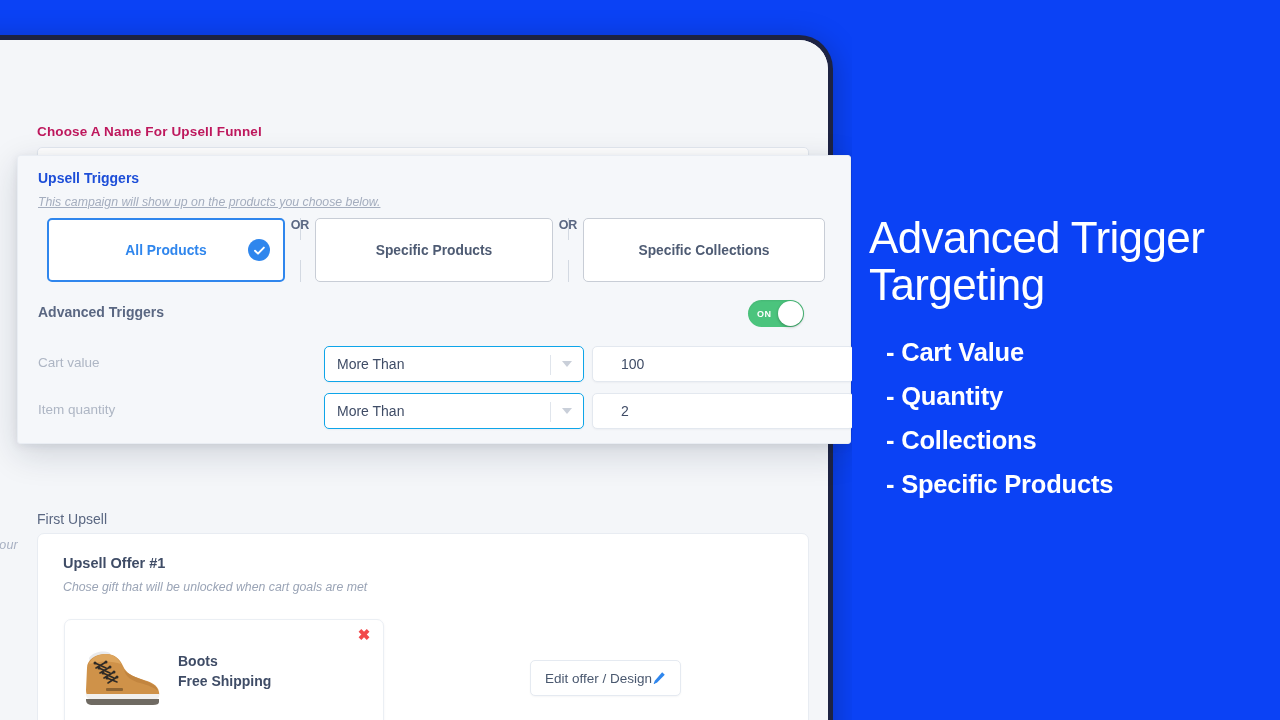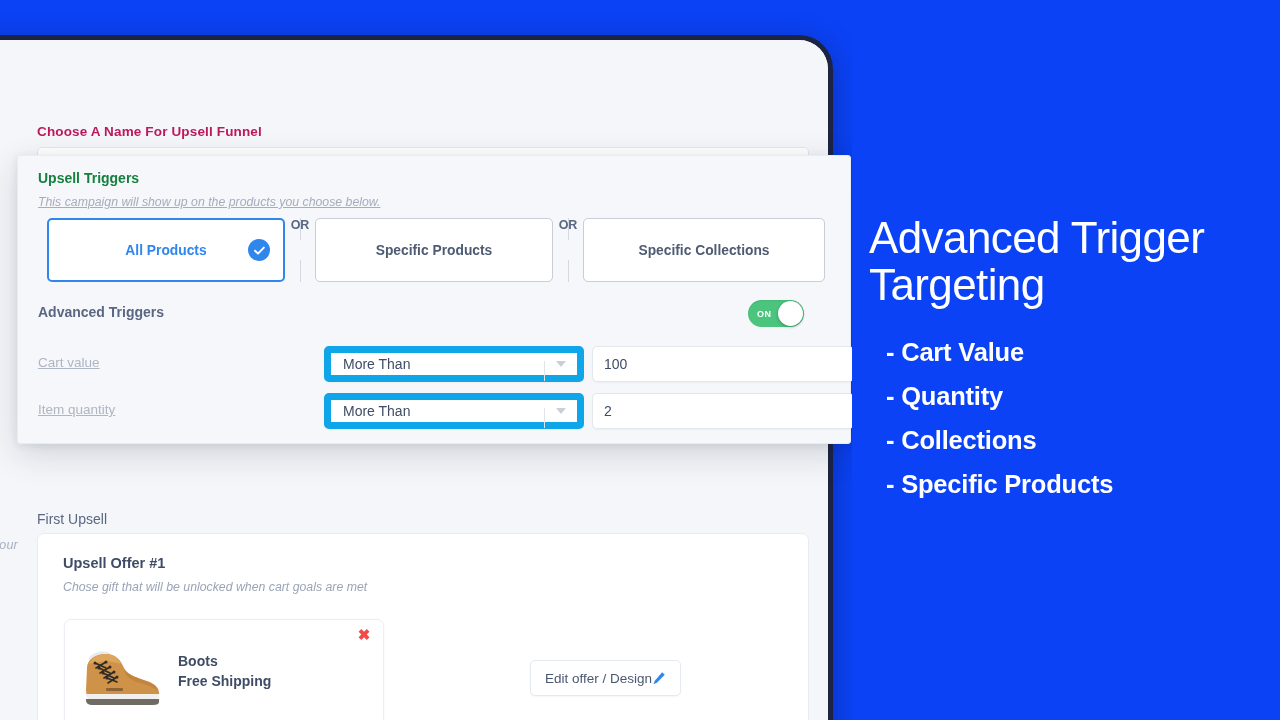--- a/index.html
+++ b/index.html
@@ -114,21 +114,21 @@
   #triggers-panel {
     position: absolute; left: 17px; top: 155px;
     width: 834px; height: 289px;
     background: #f5f7fa;
     border: 1px solid #e9edf3;
     border-radius: 3px;
     box-shadow: 0 10px 34px rgba(18,28,55,.16), 0 2px 8px rgba(18,28,55,.08);
   }
   .panel-title {
     position: absolute; left: 20px; top: 14px;
-    font-size: 14px; font-weight: bold; color: #15803d;
+    font-size: 14px; font-weight: bold; color: #1d4ed8;
   }
   .panel-sub {
     position: absolute; left: 20px; top: 39px;
     font-size: 12.3px; font-style: italic; color: #a4adbe; text-decoration: underline;
   }
   .trigger-row {
     position: absolute; left: 21px; top: 62px;
     width: 800px; height: 64px;
     display: flex; align-items: center; padding-left: 8px;
   }
@@ -183,26 +183,26 @@
     position: absolute; right: 1px;
     width: 25px; height: 25px; border-radius: 50%;
     background: #ffffff; box-shadow: 0 1px 3px rgba(0,0,0,.3);
   }
 
   .cond-row { position: absolute; left: 20px; width: 800px; height: 36px; }
   .cond-row.r1 { top: 190px; }
   .cond-row.r2 { top: 237px; }
   .cond-label {
     position: absolute; left: 0; top: 9px;
-    font-size: 13.5px; color: #aeb6c4; text-decoration: underline;
+    font-size: 13.5px; color: #aeb6c4;
   }
   .cond-select {
     position: absolute; left: 286px; top: 0;
     width: 260px; height: 36px;
-    background: #ffffff; border: 7px solid #0ea5e9; border-radius: 5px;
+    background: #ffffff; border: 1px solid #0ea5e9; border-radius: 5px;
     display: flex; align-items: center; cursor: pointer;
     box-shadow: 0 1px 2px rgba(20,30,60,.04);
   }
   .cond-select .sel-text {
     padding-left: 12px; font-size: 14px; color: #3f4c66;
   }
   .cond-select .sel-divider {
     position: absolute; right: 32px; top: 8px;
     width: 1px; height: 20px; background: #e0e5ec;
   }
@@ -211,21 +211,21 @@
     width: 0; height: 0;
     border-left: 5.5px solid transparent;
     border-right: 5.5px solid transparent;
     border-top: 6px solid #c9cfd9;
   }
   .cond-value {
     position: absolute; left: 554px; top: 0;
     width: 262px; height: 36px;
     background: #ffffff; border: 1px solid #e3e8ef; border-radius: 5px;
     font-family: "Liberation Sans", sans-serif;
-    font-size: 14px; color: #3f4c66; padding: 0 11px;
+    font-size: 14px; color: #3f4c66; padding: 0 28px;
     box-shadow: 0 1px 2px rgba(20,30,60,.04);
   }
 
   
   #promo {
     position: absolute; left: 852px; top: 0;
     width: 428px; height: 720px;
     background: #0b42f5;
   }
   #promo-headline {

